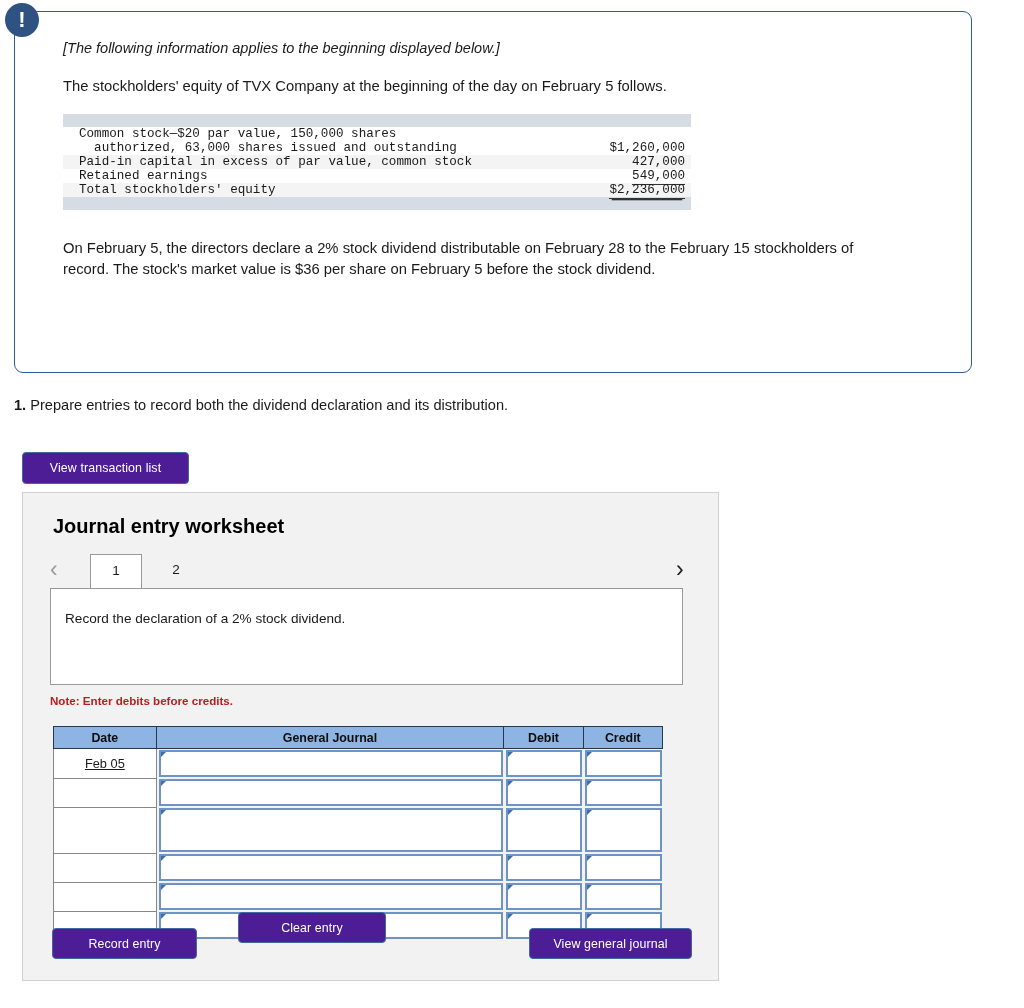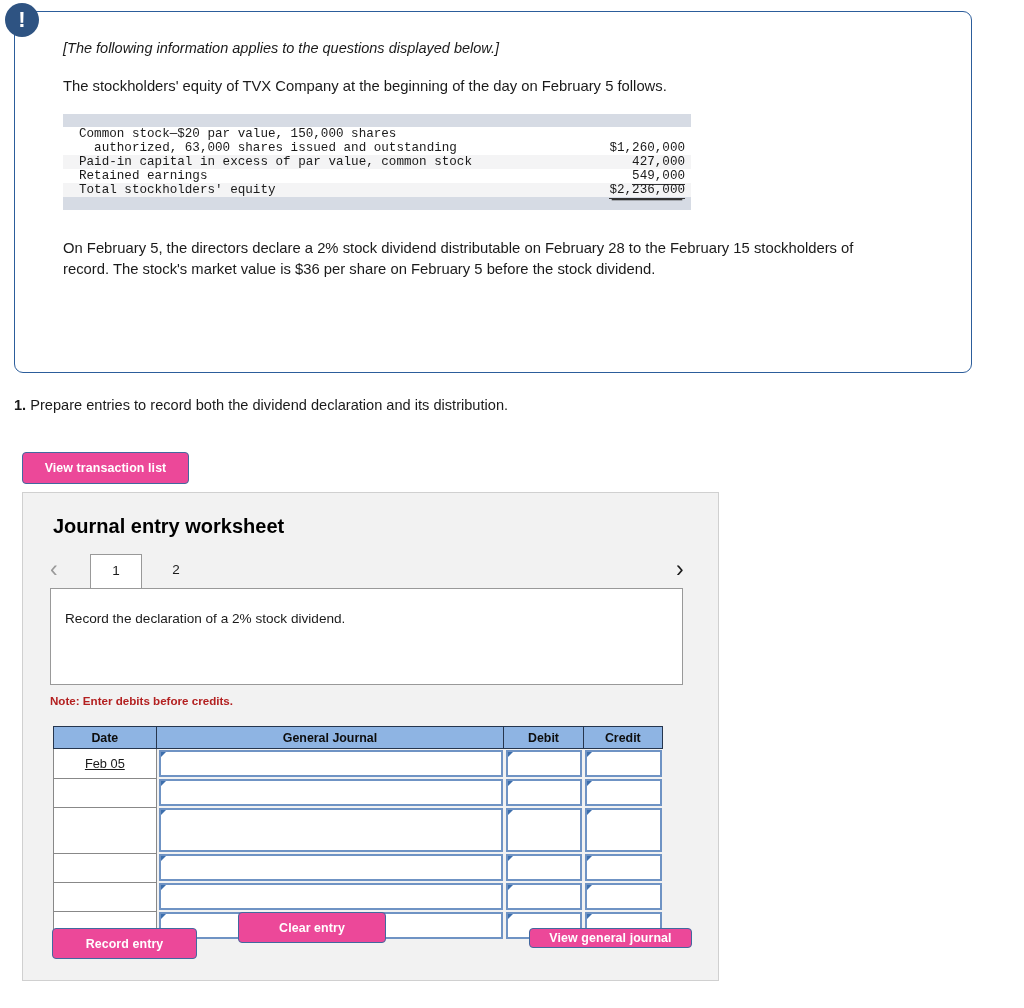--- a/index.html
+++ b/index.html
@@ -95,26 +95,26 @@
   
   #q-line {
     position: absolute;
     left: 14px; top: 397px;
     font-size: 14.6px;
   }
   #q-line b { font-weight: bold; }
 
   
   .btn {
-    background: #ec4899;
+    background: #4c1d95;
     color: #ffffff;
     border: 1px solid #41699f;
     border-radius: 4px;
     font-size: 12.4px;
-    font-weight: bold;
+    font-weight: normal;
     font-family: "Liberation Sans", sans-serif;
     cursor: pointer;
     letter-spacing: 0.1px;
     text-align: center;
   }
   #view-transaction-list {
     position: absolute;
     left: 22px; top: 452px;
     width: 167px; height: 32px;
   }
@@ -237,30 +237,30 @@
     left: 0px; top: 0px;
     border-top: 5px solid #3d6fad;
     border-right: 5px solid transparent;
   }
   .r-short { height: 27px; }
   .r-tall  { height: 44px; }
 
   
   #record-entry       { position: absolute; left: 52px;  top: 928px; width: 145px; height: 31px; }
   #clear-entry        { position: absolute; left: 238px; top: 912px; width: 148px; height: 31px; }
-  #view-general-journal { position: absolute; left: 529px; top: 928px; width: 163px; height: 20px; }
+  #view-general-journal { position: absolute; left: 529px; top: 928px; width: 163px; height: 31px; }
 </style>
 </head>
 <body>
 
 <div id="alert-icon">!</div>
 
 <div id="required-box">
   <div class="inner-pad">
-    <div id="req-italic">[The following information applies to the questions displayed below.]</div>
+    <div id="req-italic">[The following information applies to the beginning displayed below.]</div>
     <div id="req-lead">The stockholders' equity of TVX Company at the beginning of the day on February 5 follows.</div>
 
     <table id="se-table">
       <tbody>
           <tr class="se-strip">
         <td colspan="2"></td>
       </tr>
       <tr class="se-row plain">
         <td class="se-label">Common stock—$20 par value, 150,000 shares</td>
         <td class="se-amt"><span></span></td>

